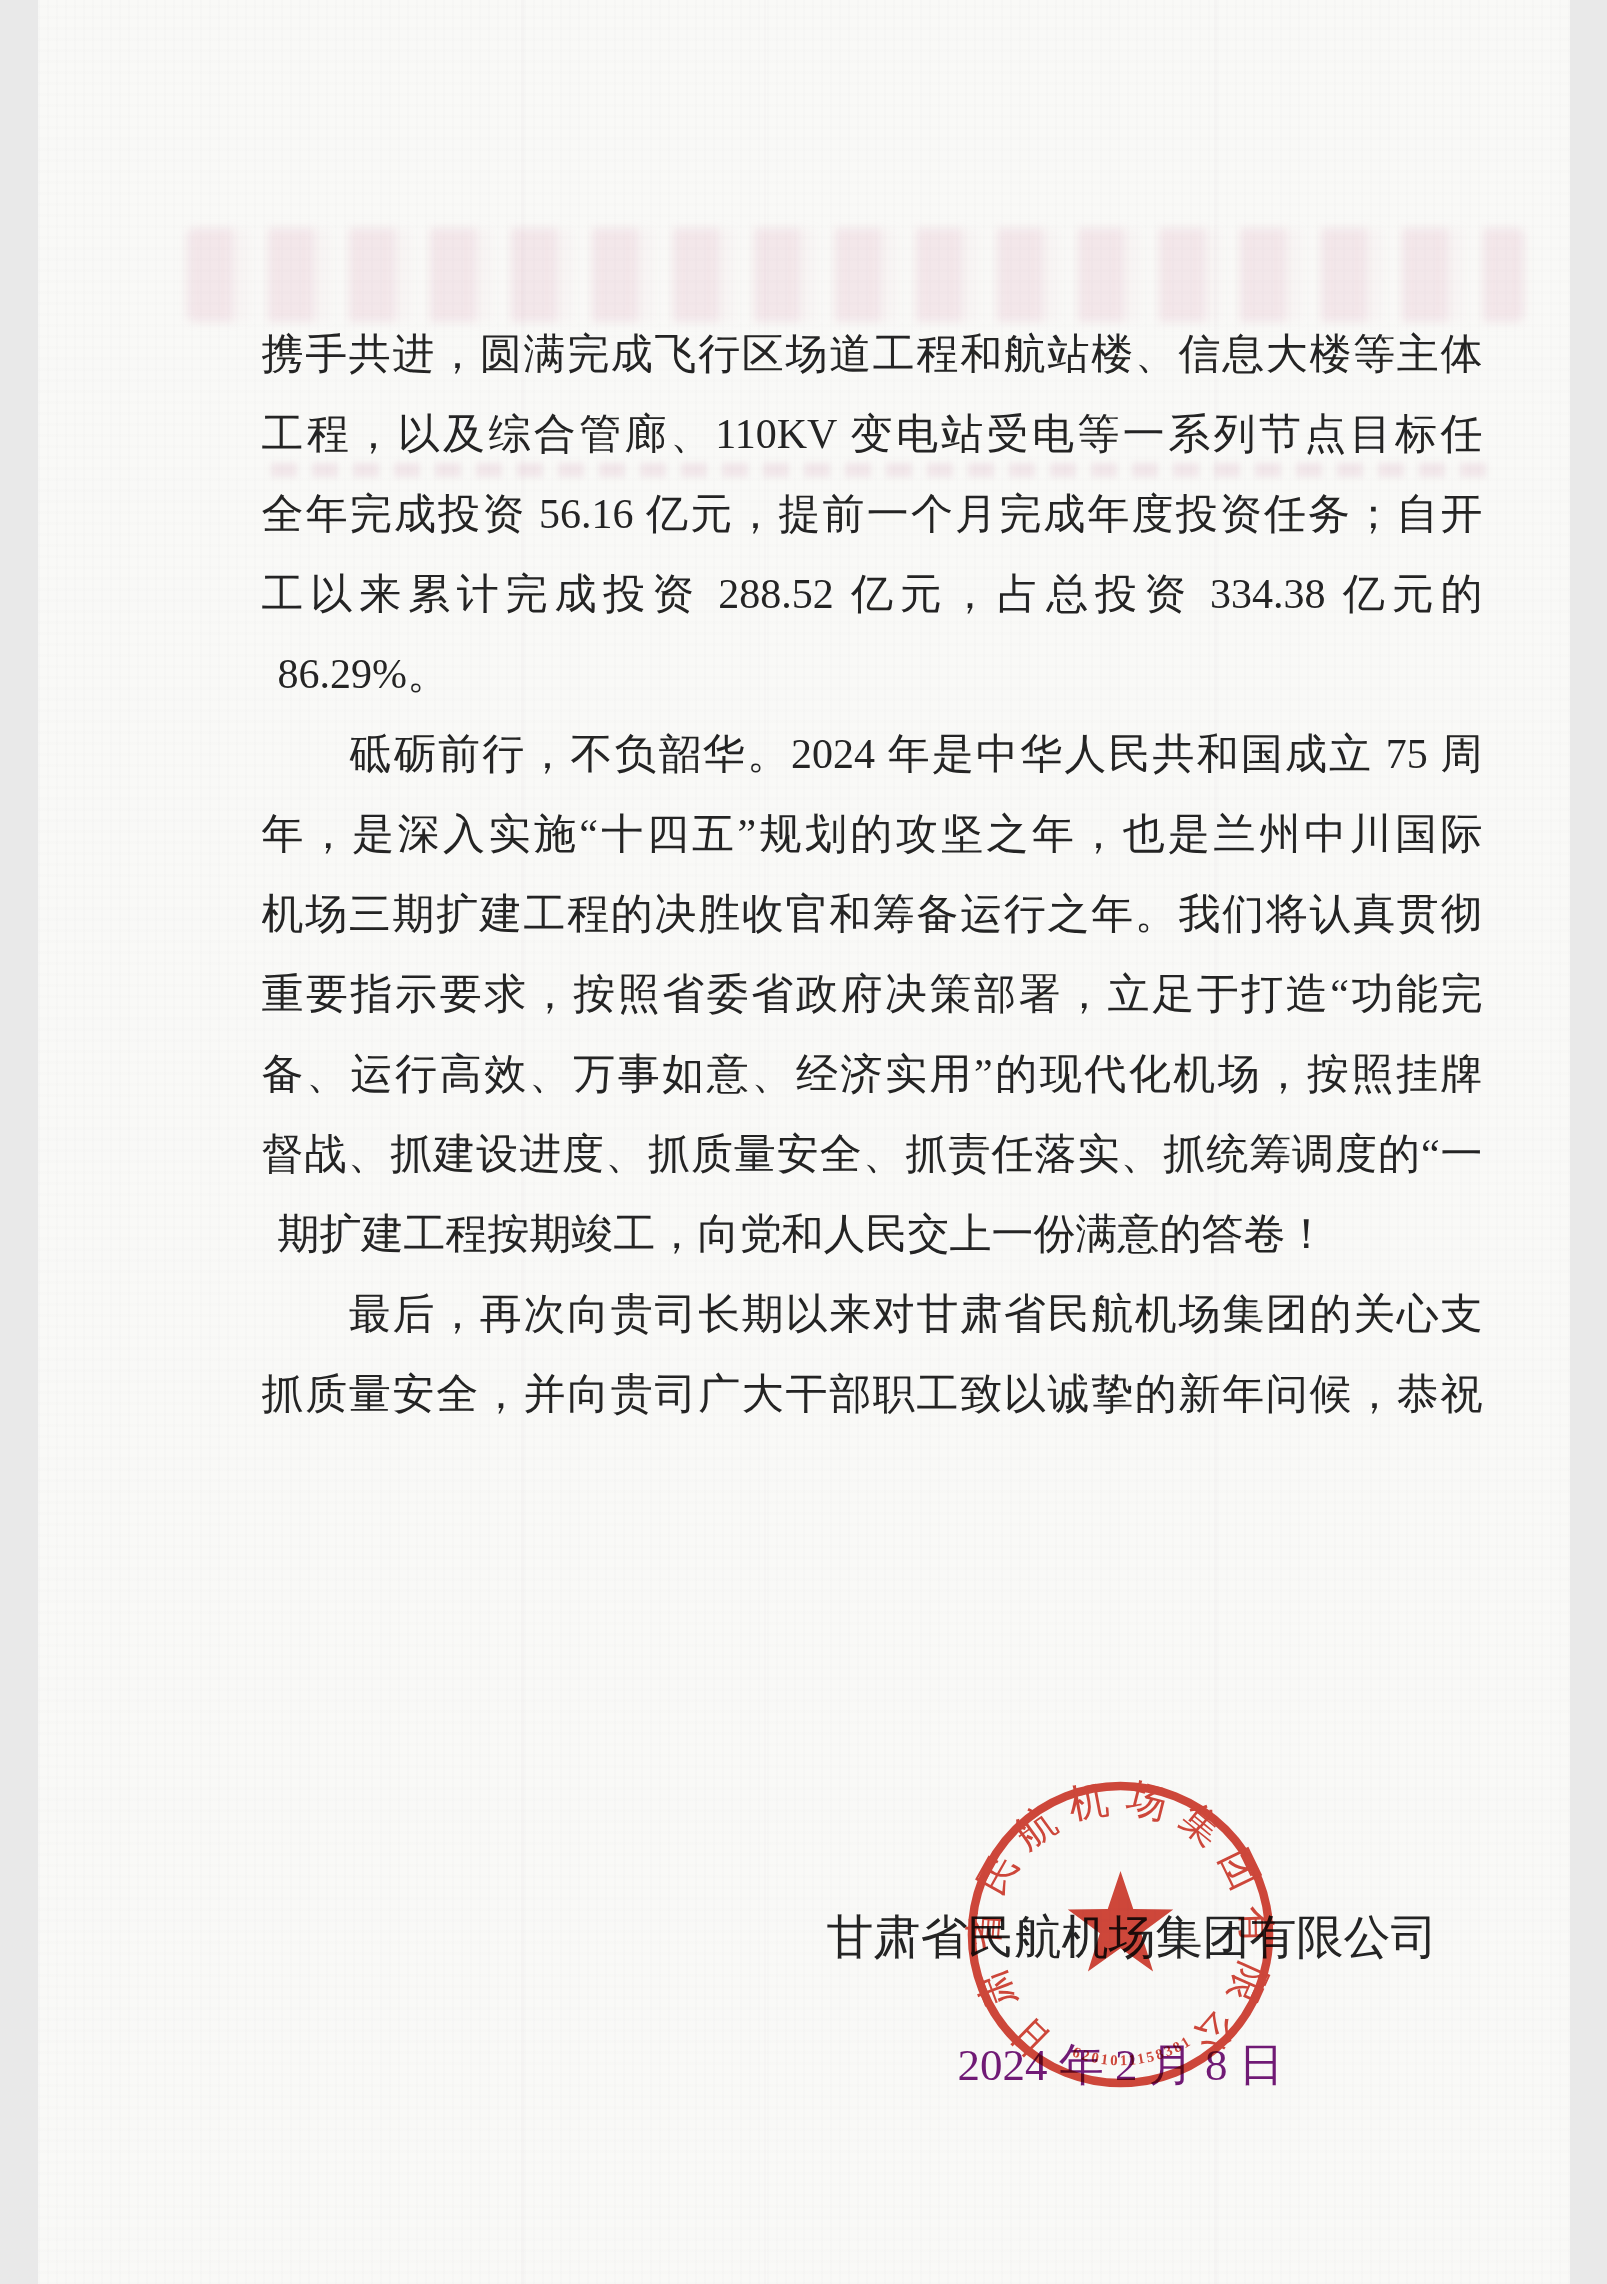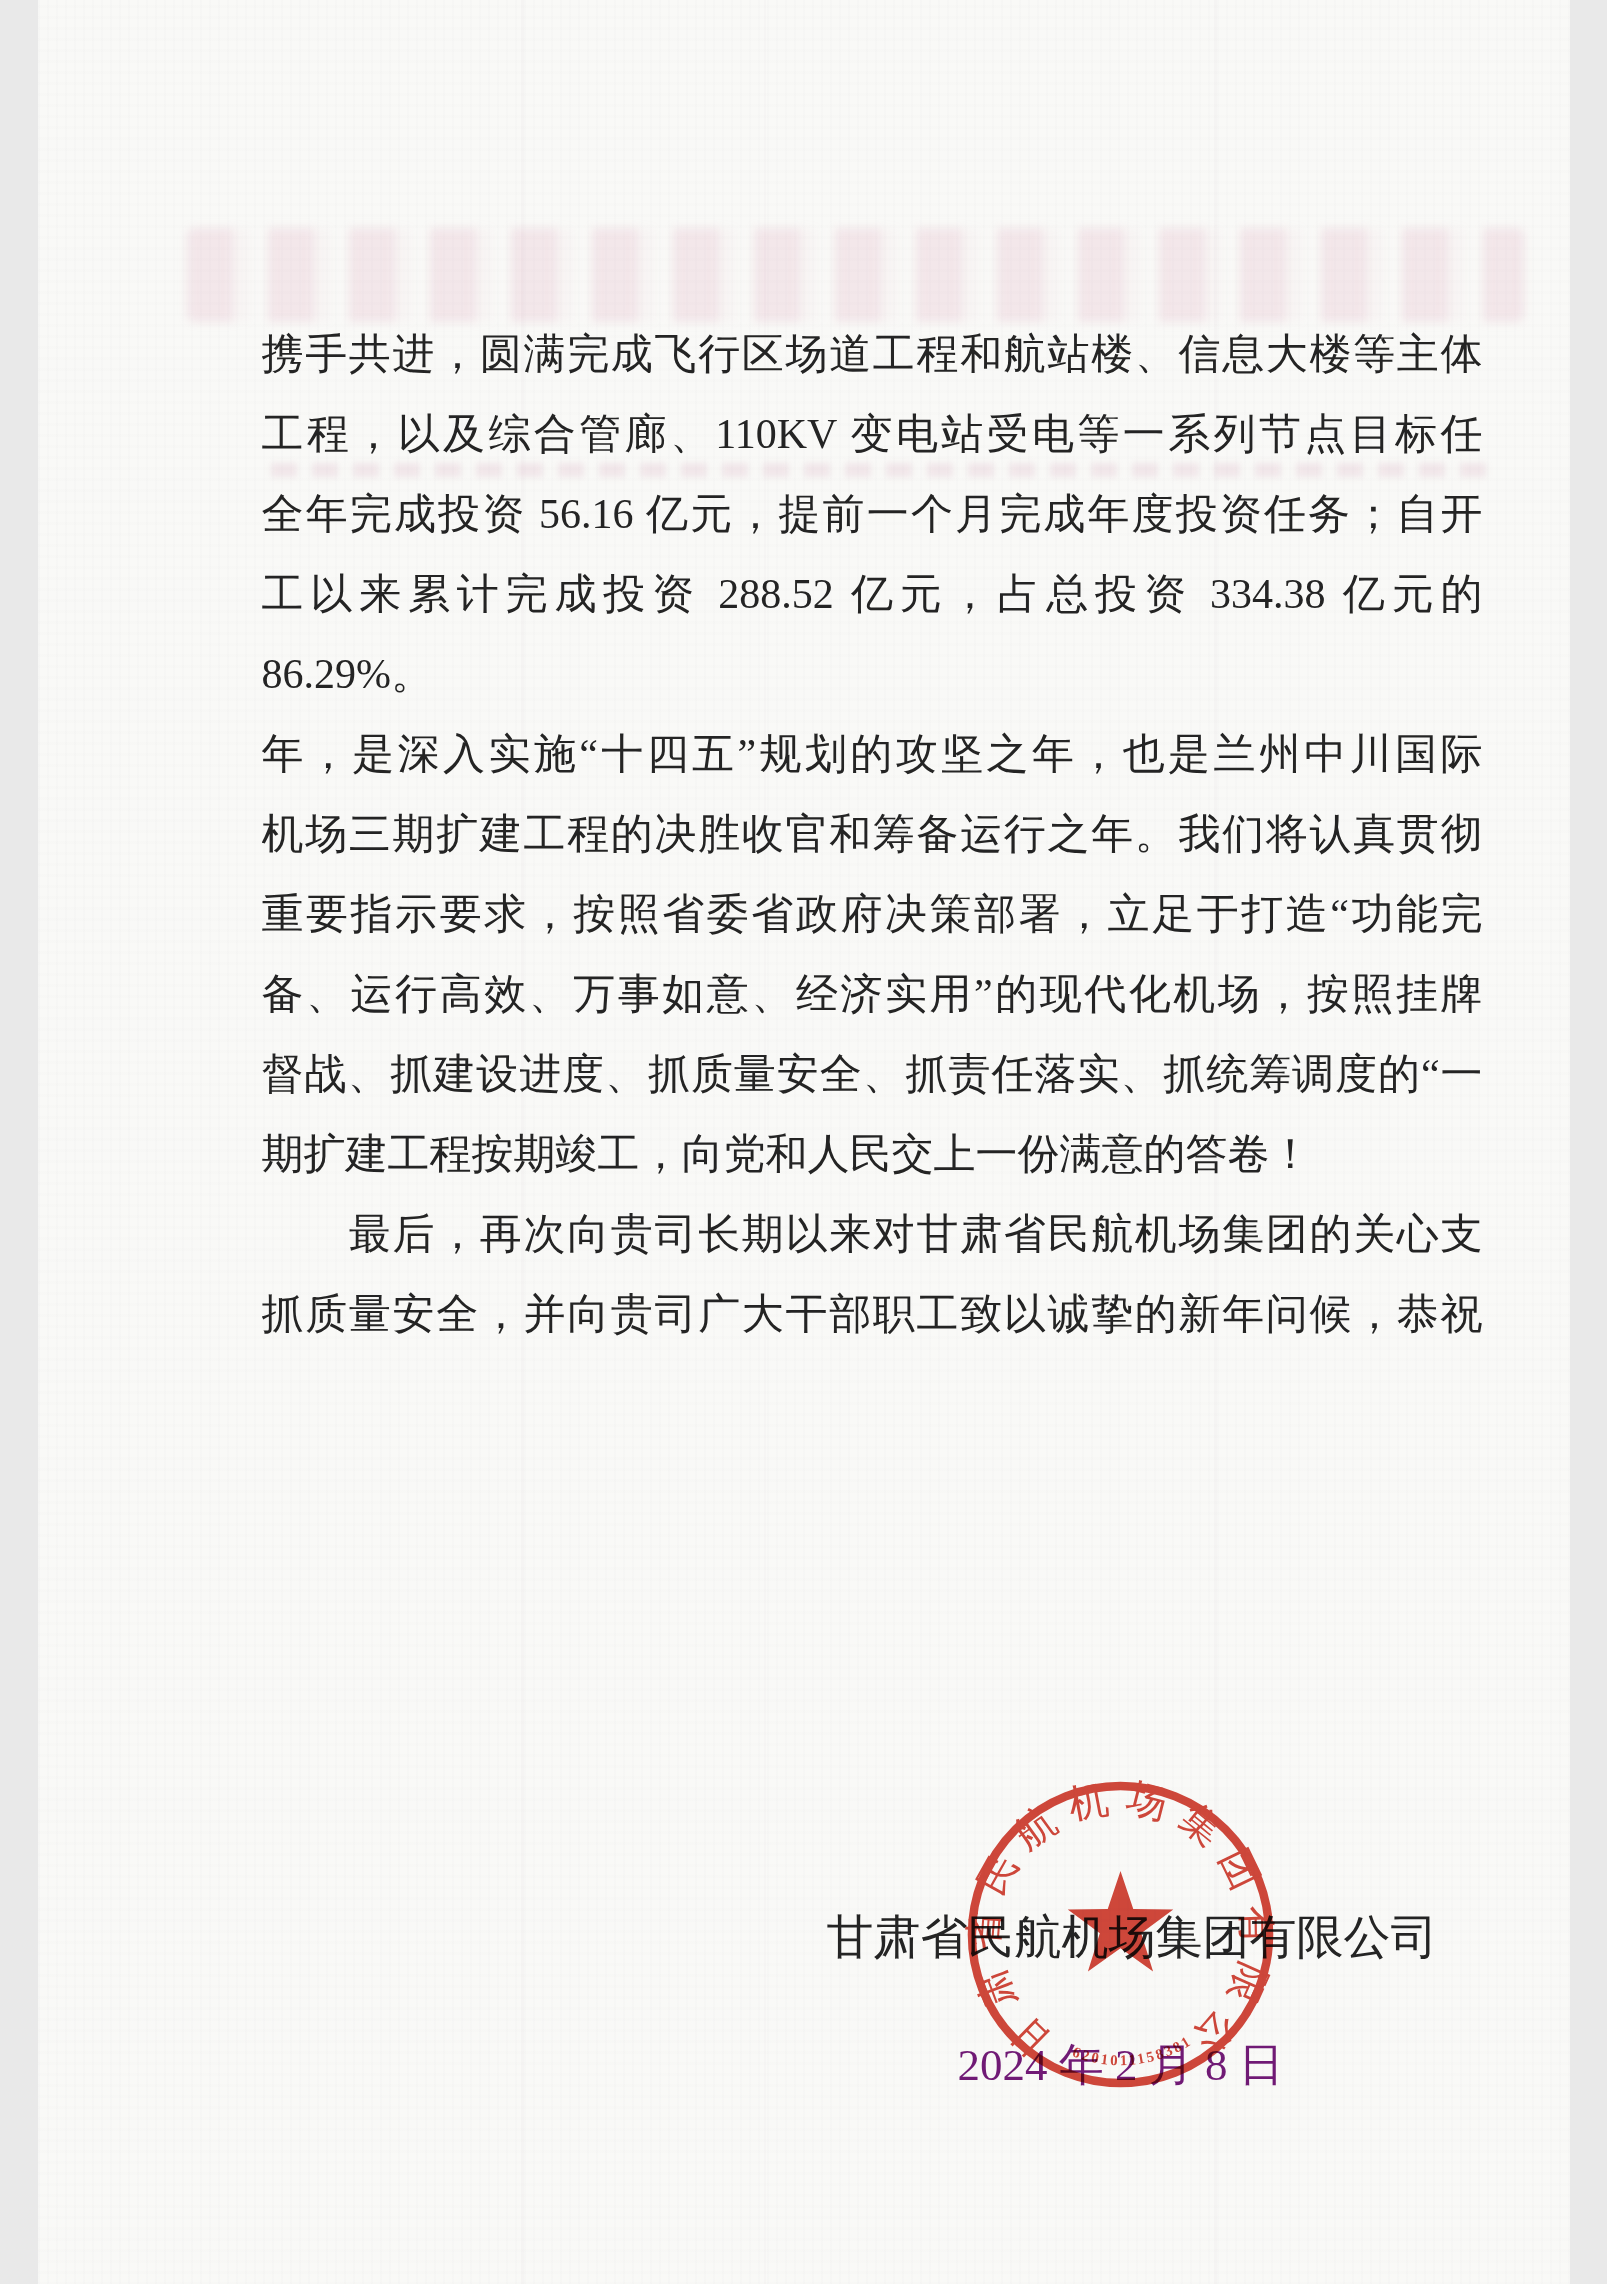--- a/index.html
+++ b/index.html
@@ -38,21 +38,21 @@
     filter:blur(3px);
   }
 
   .body-text { position:absolute; left:224px; top:314px; width:1221px; }
   .line {
     font-size:42px; line-height:80px; height:80px;
     color:#242424;
     text-align:justify; text-align-last:justify;
     overflow:hidden;
   }
-  .line.para-end { text-align-last:left; }
+  .line.para-end { text-align-last:left;margin-left:16px; }
 
   .sig-company {
     position:absolute; left:789px; top:1906px;
     font-size:47px; color:#242424; white-space:nowrap;
   }
   .sig-date {
     position:absolute; left:920px; top:2035px;
     font-size:45px; color:#701a75; white-space:nowrap;
   }
 
@@ -78,20 +78,21 @@
   <div class="streak s3"></div>
   <div class="bleed-band"></div>
   <div class="bleed-strip"></div>
 
   <div class="body-text">
     <div class="line">携手共进，圆满完成飞行区场道工程和航站楼、信息大楼等主体</div>
     <div class="line">工程，以及综合管廊、110KV 变电站受电等一系列节点目标任务，</div>
     <div class="line">全年完成投资 56.16 亿元，提前一个月完成年度投资任务；自开</div>
     <div class="line">工以来累计完成投资 288.52 亿元，占总投资 334.38 亿元的</div>
     <div class="line para-end">86.29%。</div>
+    <div class="line">　　砥砺前行，不负韶华。2024 年是中华人民共和国成立 75 周</div>
     <div class="line">年，是深入实施“十四五”规划的攻坚之年，也是兰州中川国际</div>
     <div class="line">机场三期扩建工程的决胜收官和筹备运行之年。我们将认真贯彻</div>
     <div class="line">重要指示要求，按照省委省政府决策部署，立足于打造“功能完</div>
     <div class="line">备、运行高效、万事如意、经济实用”的现代化机场，按照挂牌</div>
     <div class="line">督战、抓建设进度、抓质量安全、抓责任落实、抓统筹调度的“一</div>
     <div class="line para-end">期扩建工程按期竣工，向党和人民交上一份满意的答卷！</div>
     <div class="line">　　最后，再次向贵司长期以来对甘肃省民航机场集团的关心支</div>
     <div class="line">抓质量安全，并向贵司广大干部职工致以诚挚的新年问候，恭祝</div>
   </div>
 

